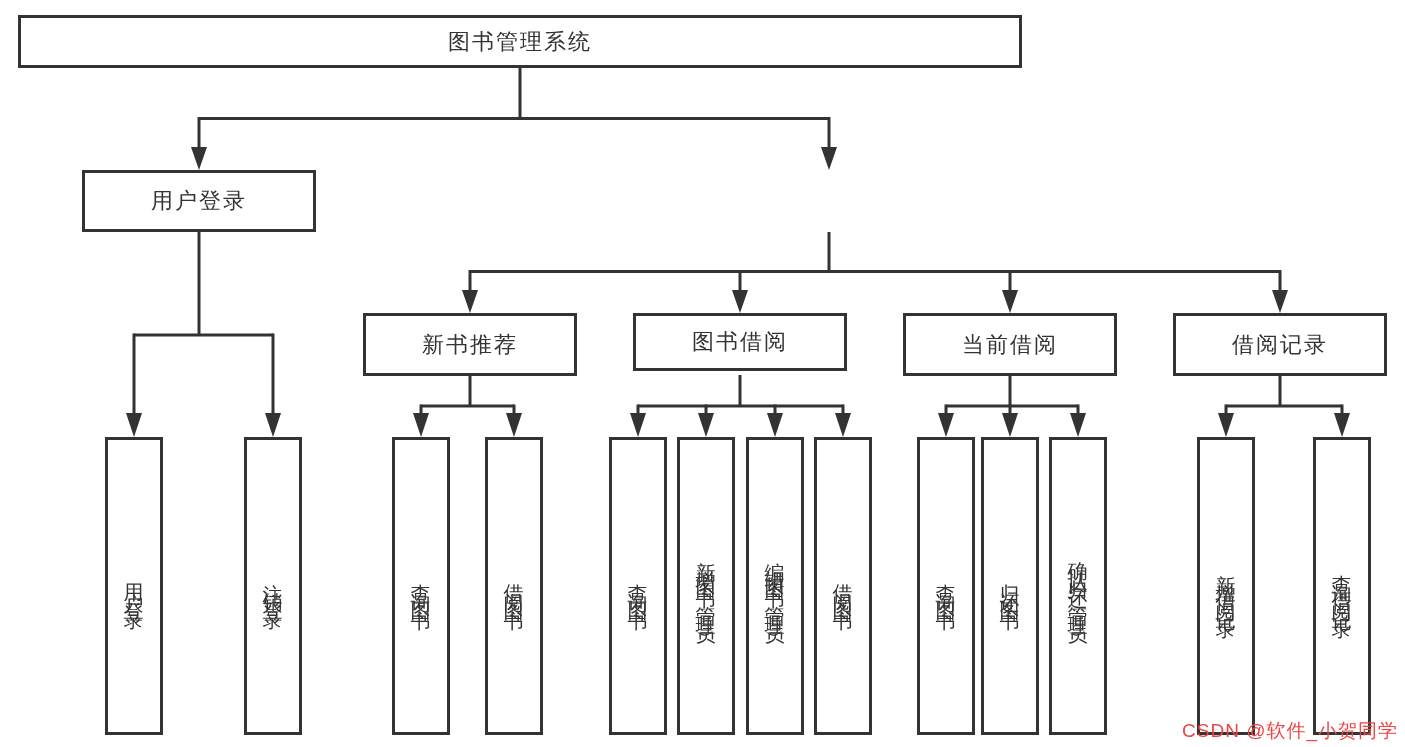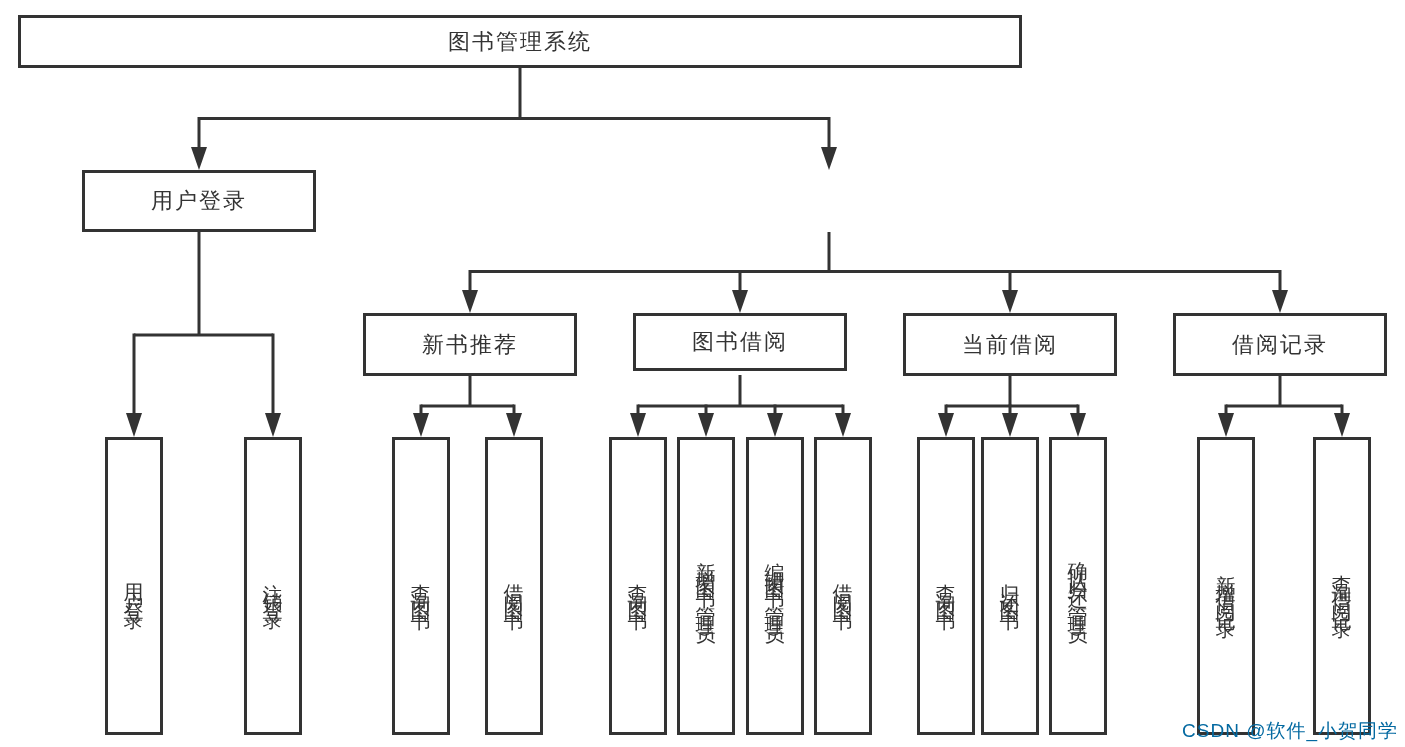--- a/index.html
+++ b/index.html
@@ -36,21 +36,21 @@
     writing-mode:vertical-rl;
     text-orientation:mixed;
     font-size:20px;
     letter-spacing:9px;
     line-height:1;
     color:#333333;
   }
   .watermark{
     position:absolute;
     right:7px;bottom:3px;
-    color:#0369a1;
+    color:#ef4444;
     font-size:19px;
     letter-spacing:1px;
     white-space:nowrap;
   }
 </style>
 </head>
 <body>
 
 <div class="canvas">
 

